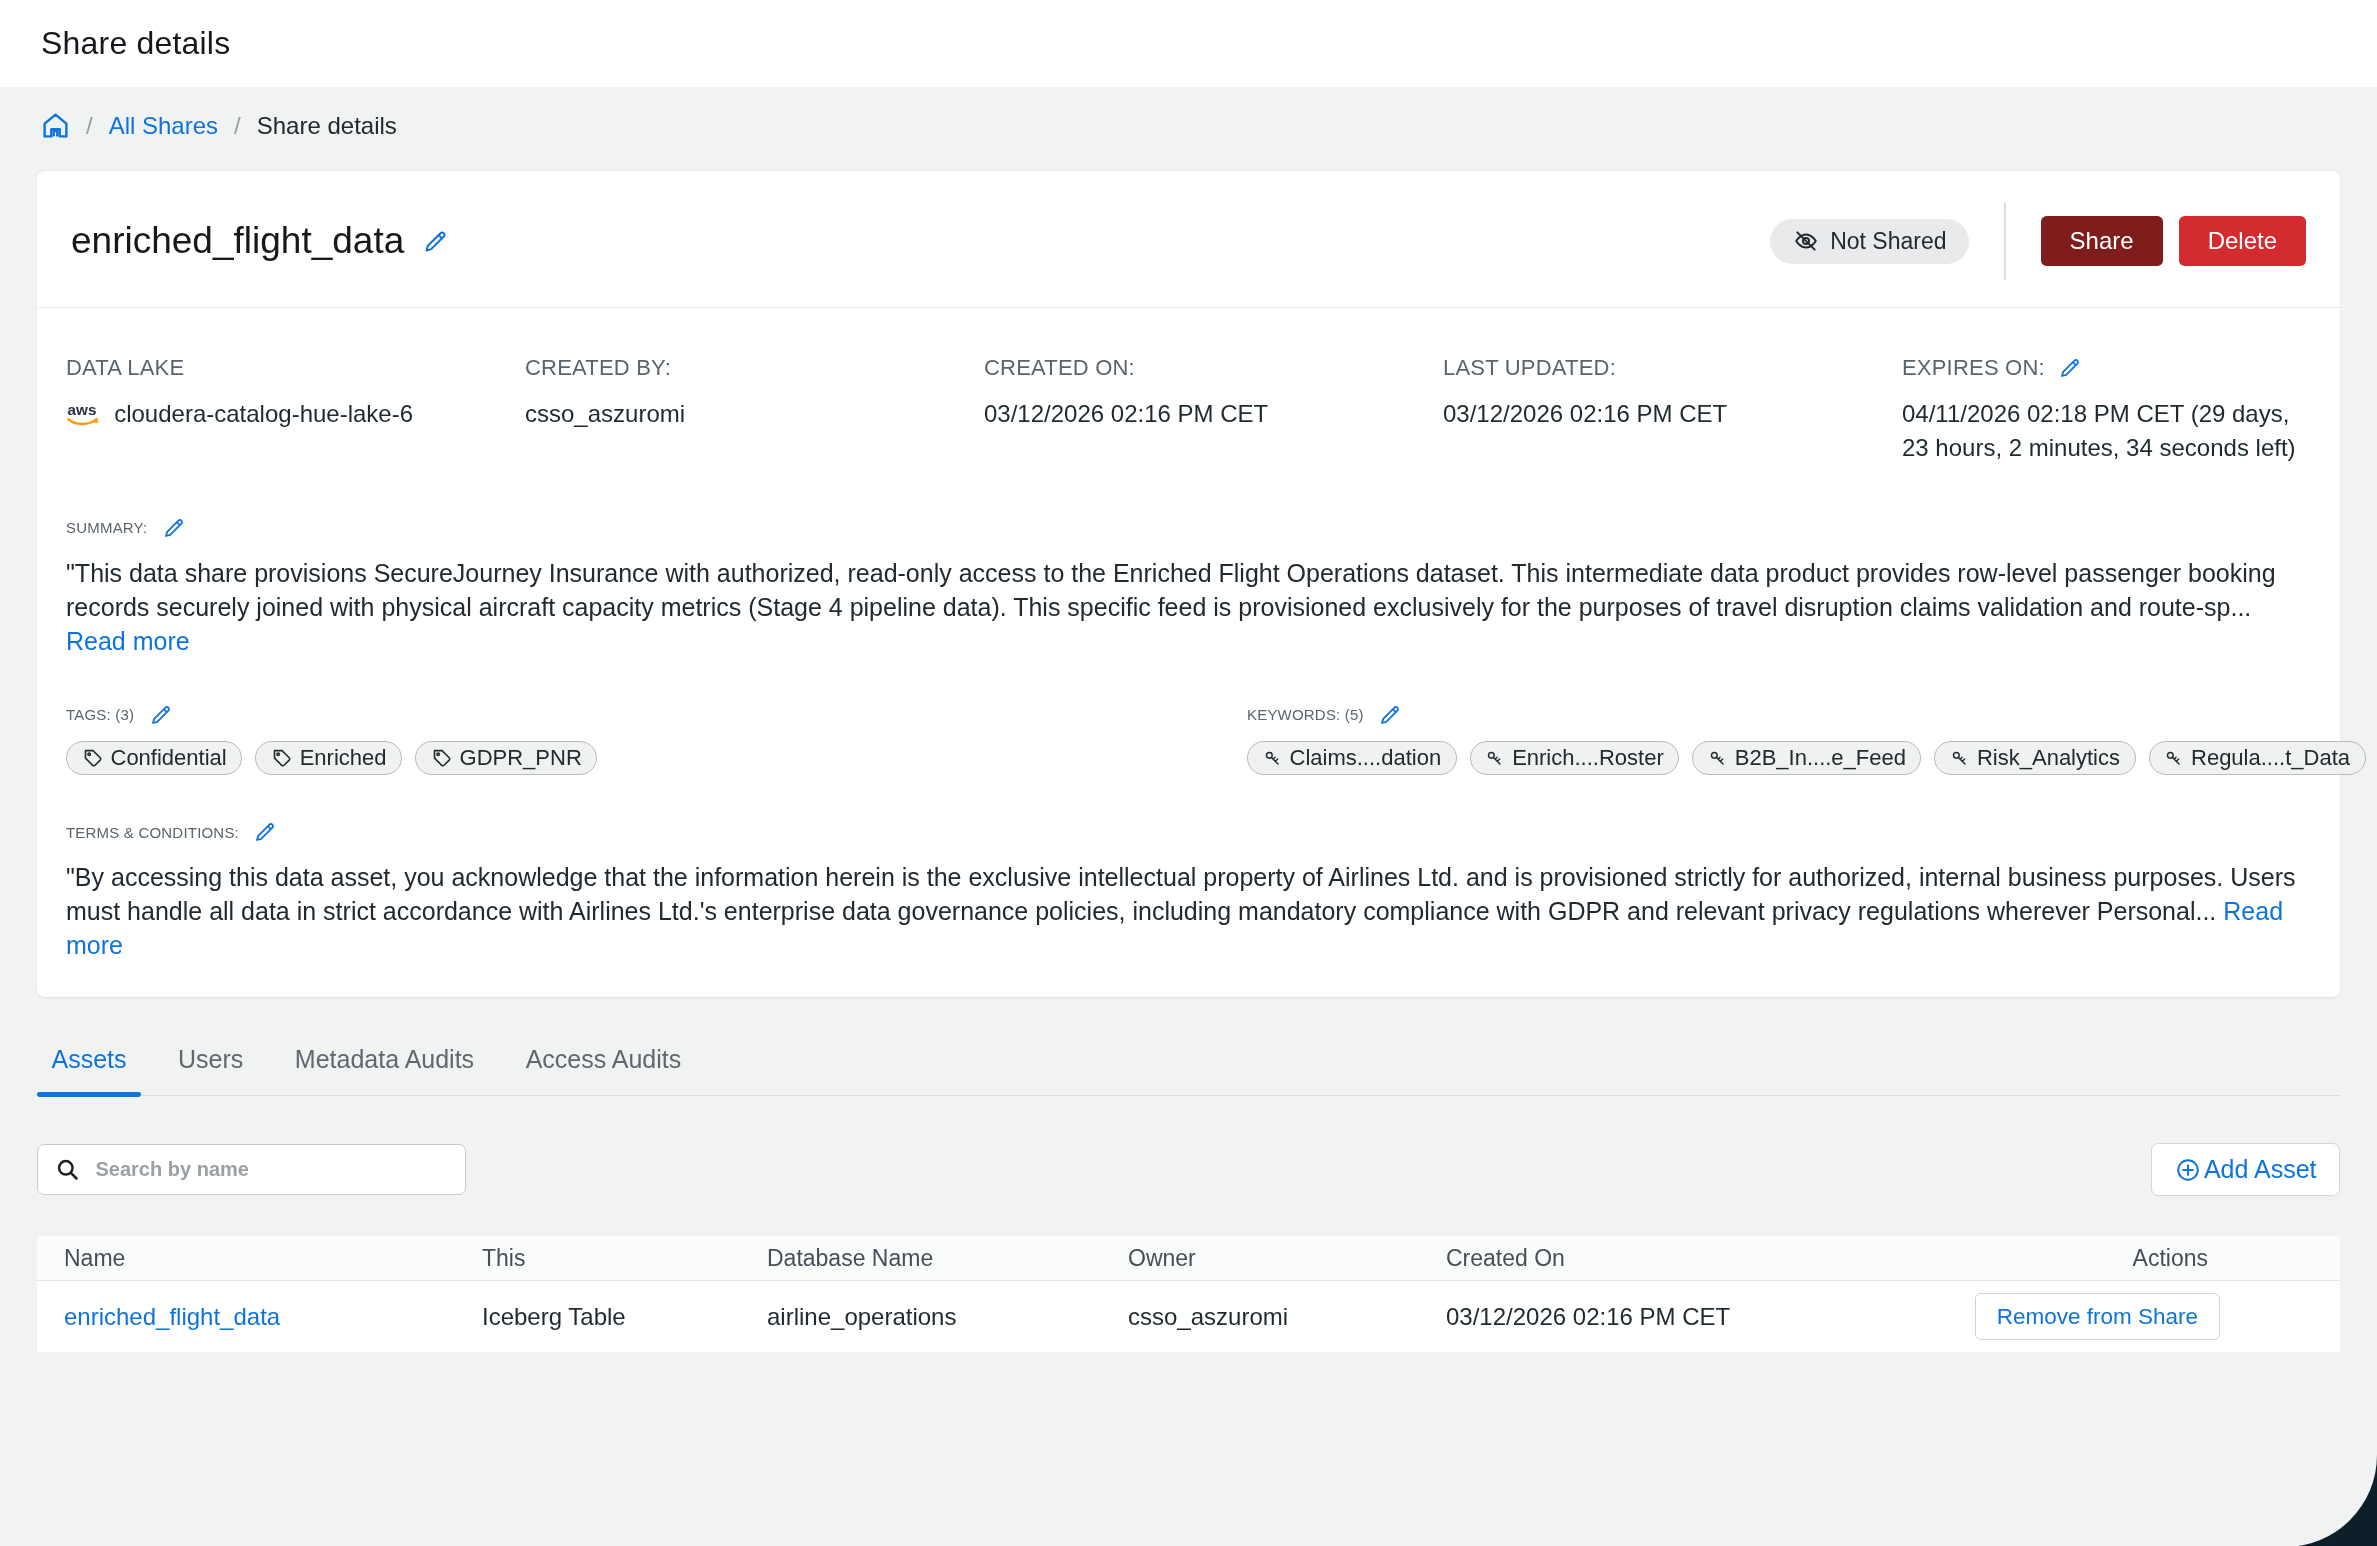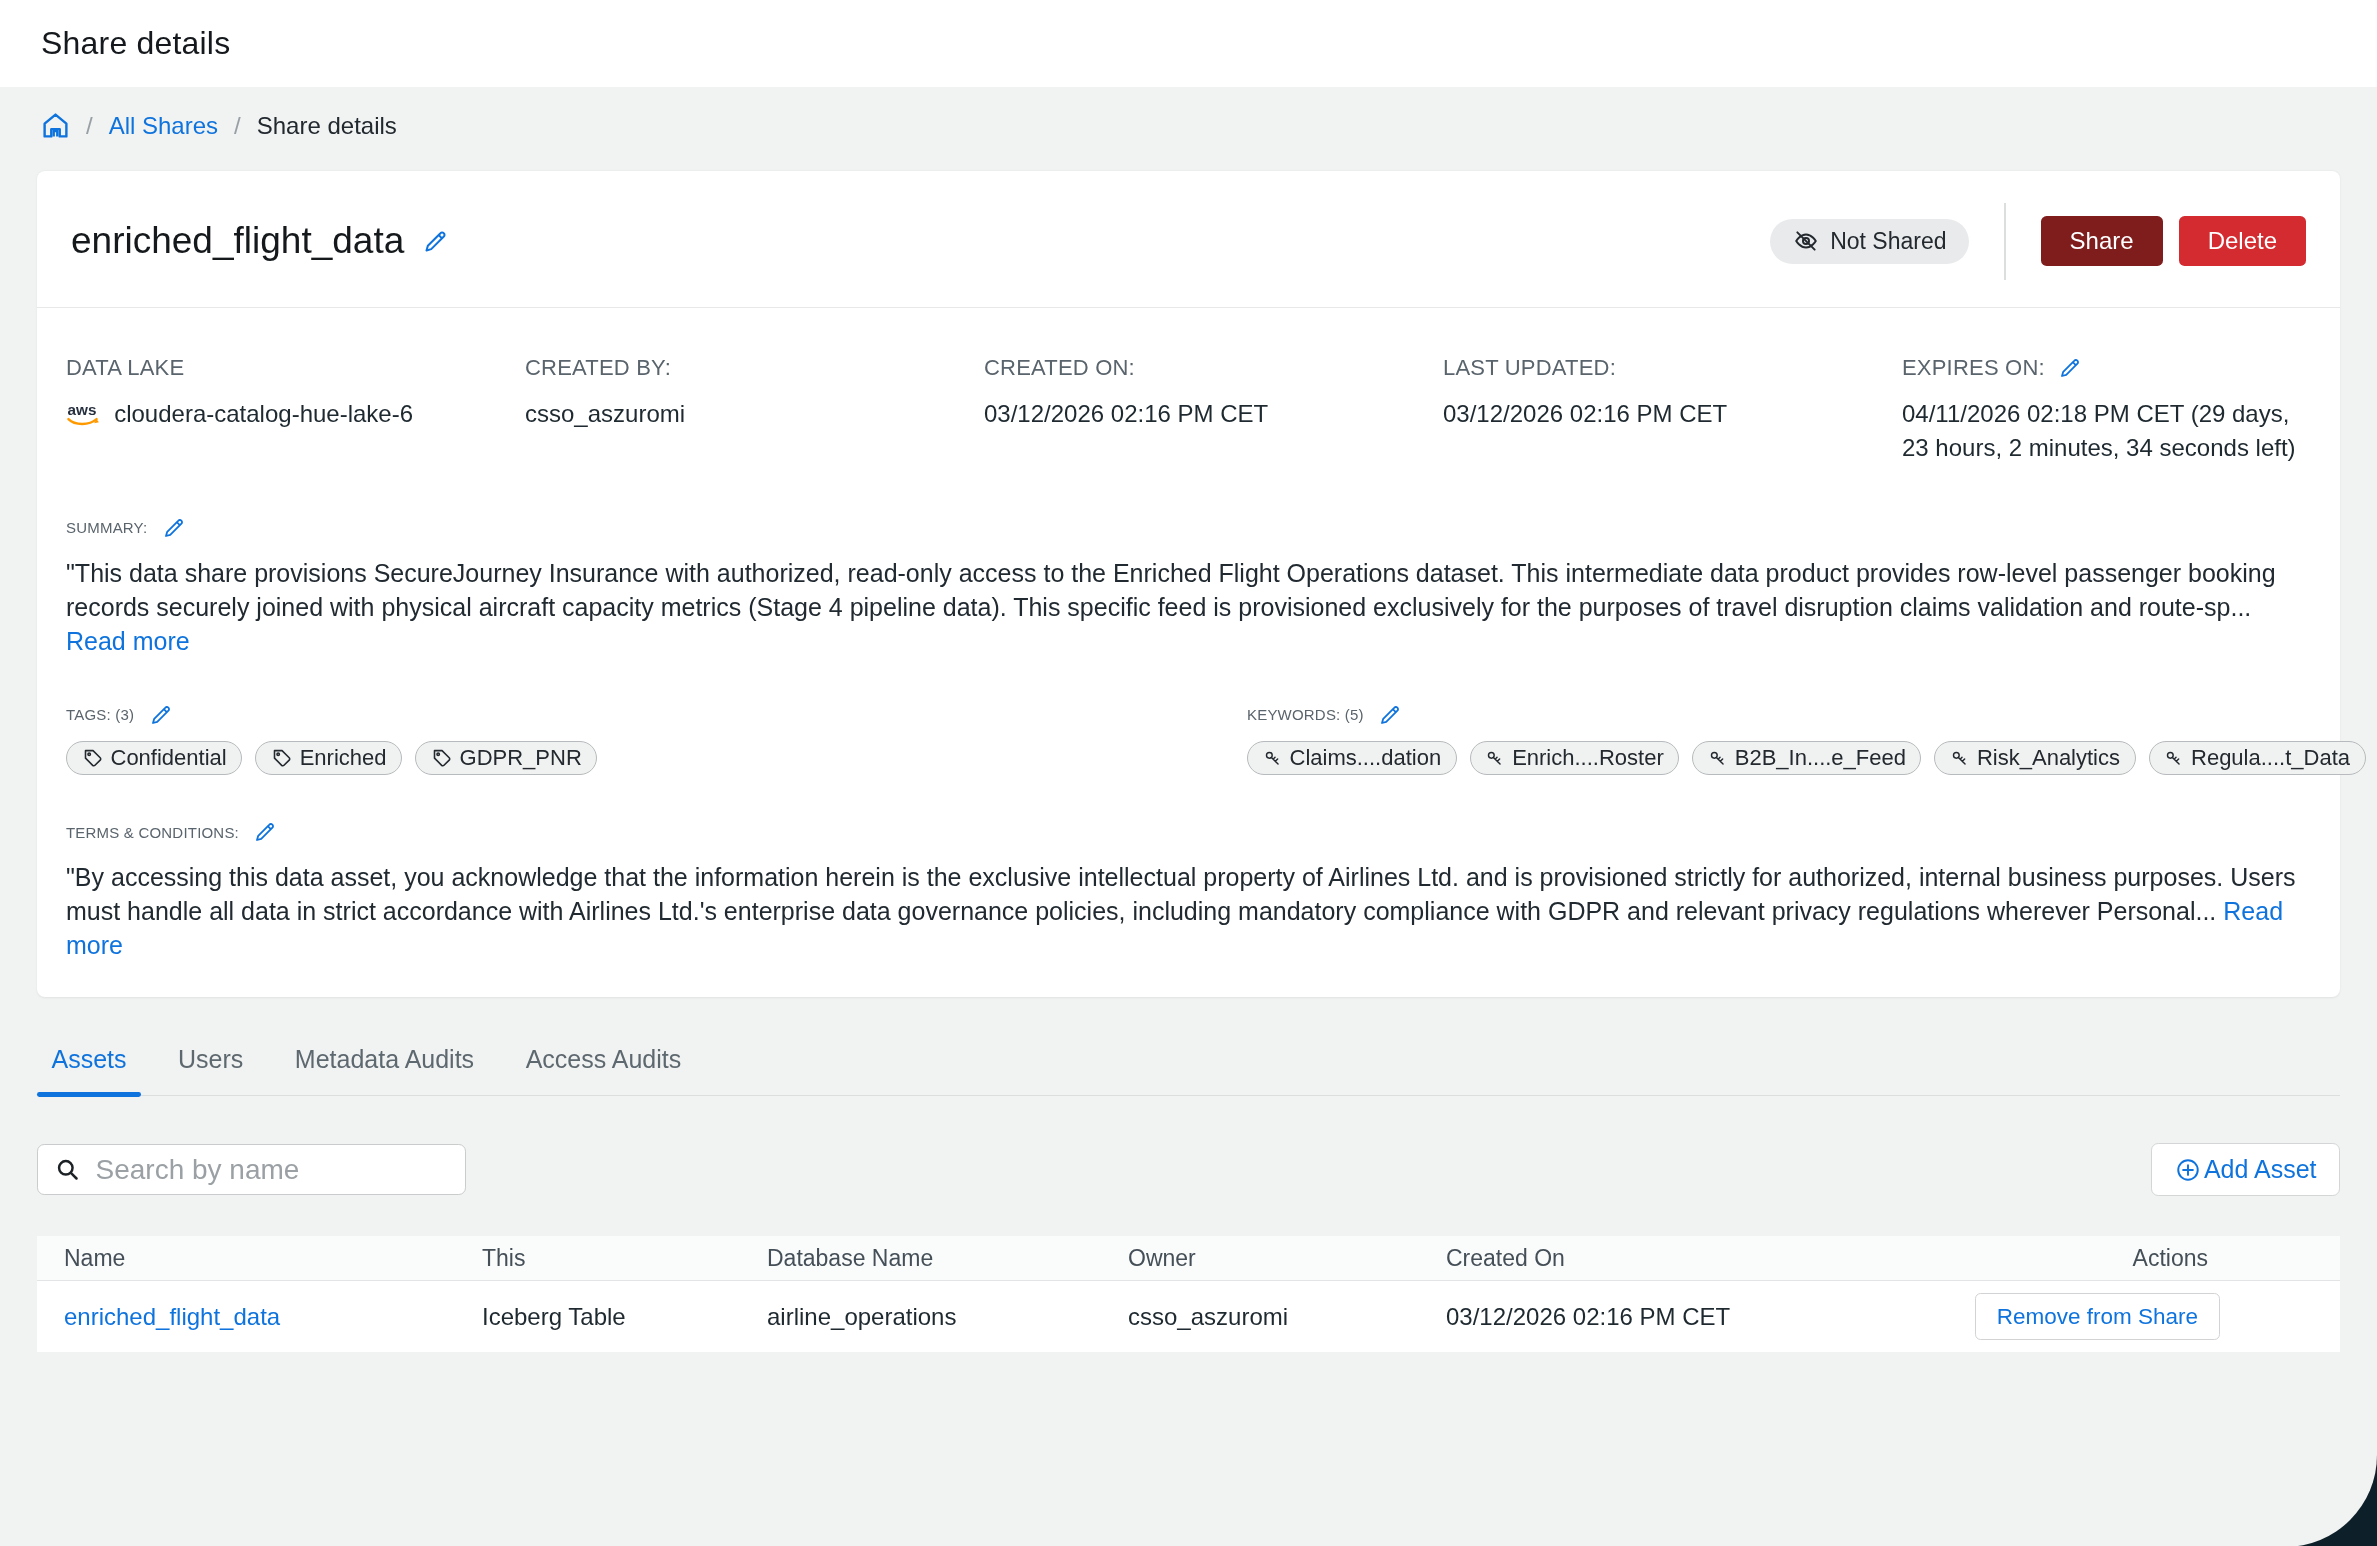--- a/index.html
+++ b/index.html
@@ -75,22 +75,22 @@
   .tab.active { color:#0e73dd; }
   .tab.active::after { content:""; position:absolute; left:0; right:0; bottom:-1.6px; height:4.8px; background:#0e73dd; border-radius:2.4px; }
   
   .toolbar { display:flex; justify-content:space-between; align-items:center; margin:47px 37px 0 37px; }
   .searchbox {
     display:flex; align-items:center; gap:14.5px;
     background:#fff; border:1.6px solid #c9cbcc; border-radius:7.2px;
     width:429px; height:51px; padding:0 16px;
   }
   .searchbox input {
-    border:none; outline:none; font-size:28px; color:#21282e; width:100%;
-    font-family:inherit; background:transparent;
+    border:none; outline:none; font-size:20px; color:#21282e; width:100%;
+    font-family:inherit; background:transparent;font-weight:bold;
   }
   .searchbox input::placeholder { color:#9aa0a4; }
   .btn-add {
     display:flex; align-items:center; gap:3px;
     background:#fff; border:1.6px solid #d4d5d6; border-radius:7.2px;
     height:53px; padding:0 22.5px; font-size:25px; color:#0e73dd; cursor:pointer; font-family:inherit;
   }
   
   .table { margin:40px 37px 0 37px; background:#fff; border-radius:1.6px; }
   .t-head, .t-row { display:flex; align-items:center; padding-left:27px; }

